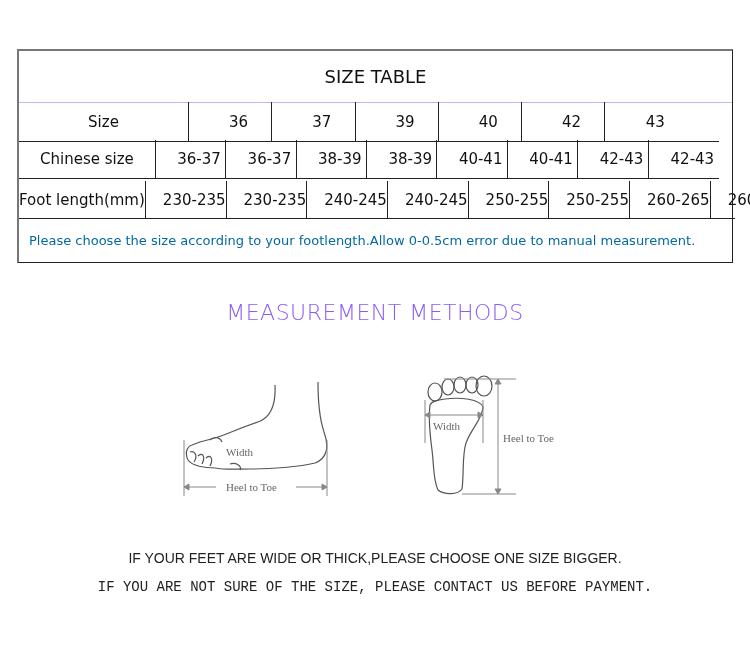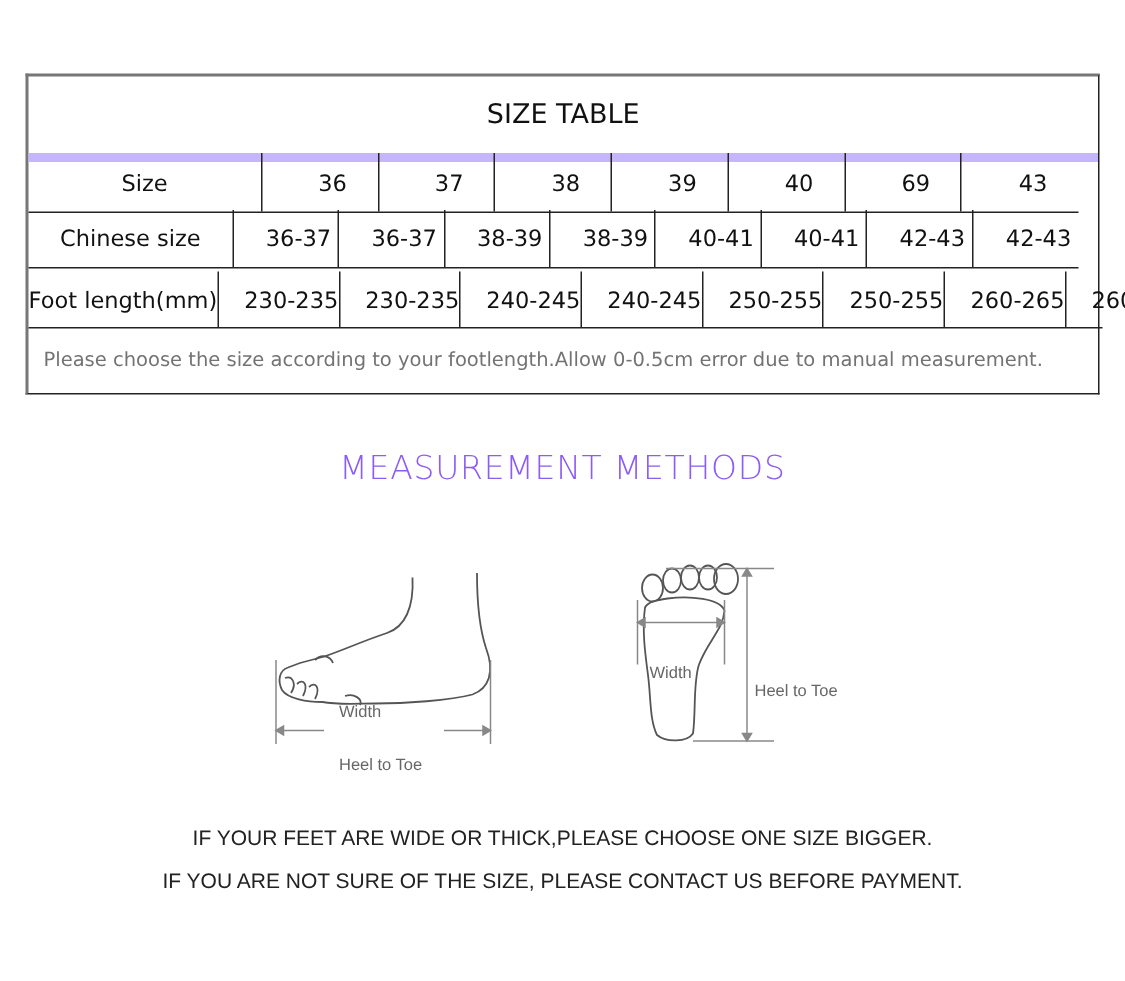--- a/index.html
+++ b/index.html
@@ -1,43 +1,42 @@
 <!DOCTYPE html>
 <html><head>
 <meta charset="utf-8">
 <style>
   html, body { margin: 0; padding: 0; background: #ffffff; }
   body { width: 750px; height: 654px; position: relative; overflow: hidden; font-family: "DejaVu Sans", sans-serif; color: #111; }
   .table-wrap { position: absolute; left: 17px; top: 49px; width: 716px; height: 214px; border: 1px solid #222; border-top: 2px solid #777; border-left: 2px solid #777; box-sizing: border-box; }
-  .title-row { position: absolute; left: 0; top: 0; width: 100%; height: 51px; border-bottom: 6px solid #c4b5fd; display: flex; align-items: center; justify-content: center; font-size: 18px; }
+  .title-row { position: absolute; left: 0; top: 0; width: 100%; height: 51px; border-bottom: 1px solid #c4b5fd; display: flex; align-items: center; justify-content: center; font-size: 18px; }
   .grid-row { position: absolute; left: 0; width: 700px; display: flex; border-bottom: 1px solid #222; }
   .cell { box-sizing: border-box; display: flex; align-items: center; justify-content: center; font-size: 15px; border-right: 1px solid #222; white-space: nowrap; }
   .cell:last-child { border-right: none; }
   .cell.label { width: 170px; }
   .cell.val { width: 66.25px; margin-left: 17px; }
-  .note-row { position: absolute; left: 0; top: 167px; width: 100%; height: 45px; display: flex; align-items: center; padding-left: 10px; box-sizing: border-box; font-size: 13px; color: #737373; text-align: right; }
+  .note-row { position: absolute; left: 0; top: 167px; width: 100%; height: 45px; display: flex; align-items: center; padding-left: 10px; box-sizing: border-box; font-size: 13px; color: #0369a1; text-align: right; }
   .section-title { position: absolute; left: 0; top: 300px; width: 750px; text-align: center; font-size: 22px; letter-spacing: 0.5px; color: #8b5cf6; font-family: "DejaVu Sans", sans-serif; font-weight: 300; }
   .diagram { position: absolute; }
-  .diagram-label { position: absolute; font-size: 11px; color: #666; font-family: Liberation Sans, sans-serif; margin-top: 23px; }
+  .diagram-label { position: absolute; font-size: 11px; color: #666; font-family: Liberation Serif, serif; }
   .notice { position: absolute; left: 0; width: 750px; text-align: center; font-family: "Liberation Sans", sans-serif; font-size: 14px; color: #222; }
 </style>
 </head>
 <body>
 
 <div class="table-wrap">
   <div class="title-row">SIZE TABLE</div>
 
   <div class="grid-row" style="top:51px;height:39px;">
     <div class="cell label">Size</div>
     <div class="cell val">36</div>
     <div class="cell val">37</div>
-    <div class="cell val">38</div>
     <div class="cell val">39</div>
     <div class="cell val">40</div>
-    <div class="cell val">69</div>
+    <div class="cell val">42</div>
     <div class="cell val">43</div>
   </div>
 
   <div class="grid-row" style="top:89px;height:38px;">
     <div class="cell label">Chinese size</div>
     <div class="cell val">36-37</div>
     <div class="cell val">36-37</div>
     <div class="cell val">38-39</div>
     <div class="cell val">38-39</div>
     <div class="cell val">40-41</div>
@@ -107,13 +106,13 @@
       <line x1="98" y1="14" x2="98" y2="129"></line>
       <path d="M98 14 l-3 5 l6 0 z" fill="#888"></path>
       <path d="M98 129 l-3 -5 l6 0 z" fill="#888"></path>
     </g>
   </svg>
   <span class="diagram-label" style="left:33px;top:55px;">Width</span>
   <span class="diagram-label" style="left:103px;top:67px;">Heel to Toe</span>
 </div>
 
 <div class="notice" style="top:550px;">IF YOUR FEET ARE WIDE OR THICK,PLEASE CHOOSE ONE SIZE BIGGER.</div>
-<div class="notice" style="top:579px;">IF YOU ARE NOT SURE OF THE SIZE, PLEASE CONTACT US BEFORE PAYMENT.</div>
+<div class="notice" style="top:579px;font-family:Liberation Mono, monospace;">IF YOU ARE NOT SURE OF THE SIZE, PLEASE CONTACT US BEFORE PAYMENT.</div>
 
 </body></html>

